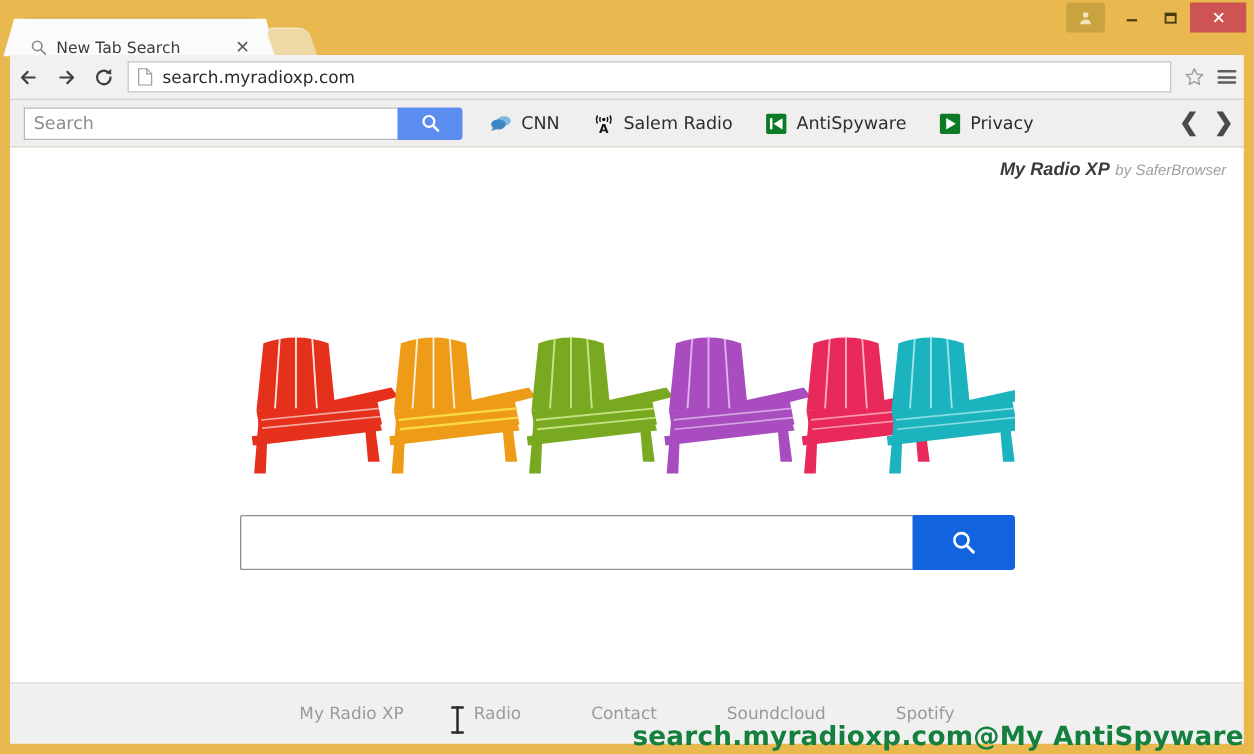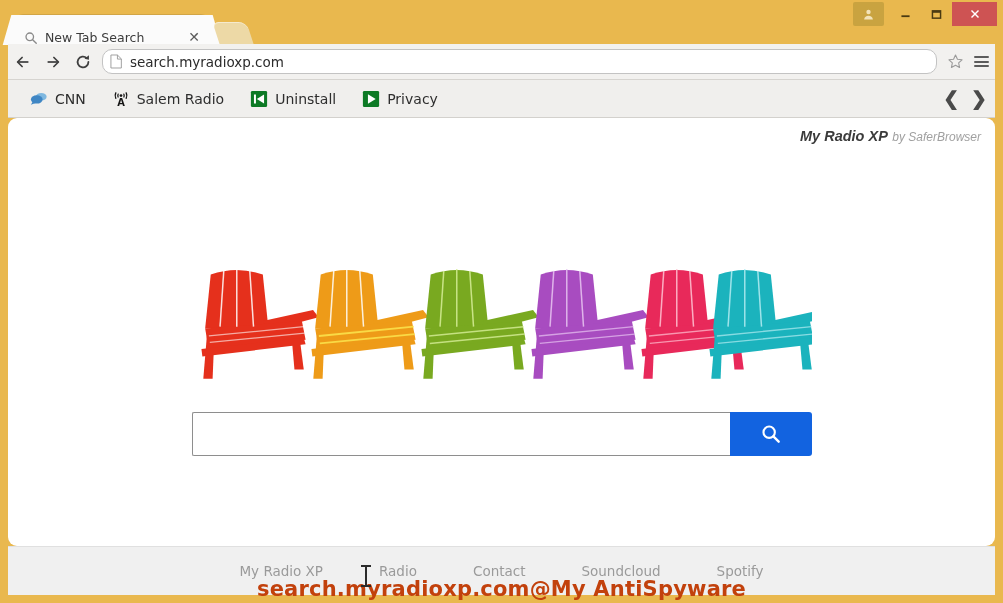--- a/index.html
+++ b/index.html
@@ -73,21 +73,21 @@
     background: #f2f1ef;
     display: flex; align-items: center;
     border-bottom: 1px solid #d6d4d0;
   }
   .nav-btn {
     width: 30px; height: 30px; display:flex; align-items:center; justify-content:center;
     color: #3f3f3f; flex: none;
   }
   .omnibox {
     flex: 1; height: 25px; margin: 0 6px 0 4px;
-    background: #fff; border: 1px solid #c3c3c3; border-radius: 10px;
+    background: #fff; border: 1px solid #c3c3c3; border-radius: 0;
     display: flex; align-items: center; padding: 0 4px;
   }
   .page-icon { width: 14px; height: 16px; flex: none; margin: 0 6px 0 3px; }
   .omni-url {
     font-size: 13.5px; color: #2b2b2b; font-family: "DejaVu Sans", sans-serif;
     white-space: nowrap;
   }
   .star-btn { width: 24px; height: 24px; display:flex; align-items:center; justify-content:center; flex:none; }
   .menu-btn { width: 28px; height: 30px; display:flex; align-items:center; justify-content:center; flex:none; }
   .menu-bars { width: 15px; }
@@ -121,21 +121,21 @@
   .bmks { display: flex; align-items: flex-start; margin-left: 22px; gap: 26px; }
   .bmk { display: flex; align-items: center; gap: 7px; }
   .bmk-label { font-size: 14px; color: #2e2e2e; font-family: "DejaVu Sans", sans-serif; white-space: nowrap; }
   .bmk-ico { width: 18px; height: 18px; flex: none; display:flex; align-items:center; justify-content:center; }
   .bm-arrows { position: absolute; right: 8px; display: flex; gap: 12px; color: #4a4a4a; }
   .bm-arrows span { font-size: 19px; font-weight: bold; line-height: 1; }
 
   
   .content {
     position: absolute; left: 8px; top: 118px; width: 987px; height: 428px;
-    background: #fff; overflow: hidden; border-radius: 9px;
+    background: #fff; overflow: hidden;
   }
   .brand {
     position: absolute; right: 14px; top: 9px;
     font-style: italic; white-space: nowrap;
   }
   .brand-main { font-size: 14.5px; color: #3b3b3b; font-weight: bold; font-family: "Liberation Sans", sans-serif; }
   .brand-sub  { font-size: 12px; color: #a0a0a0; font-family: "Liberation Sans", sans-serif; }
 
   .hero {
     position: absolute; left: 0; right: 0; top: 145px;
@@ -166,22 +166,22 @@
     background: #f0f0f0; border-top: 1px solid #e0e0e0;
     display: flex; align-items: center; justify-content: center;
     gap: 56px;
   }
   .footer a {
     font-size: 13.5px; color: #9a9a9a; text-decoration: none;
     font-family: "DejaVu Sans", sans-serif;
   }
   .watermark {
     position: absolute; left: 0; right: 0; bottom: -6px;
-    text-align: center;
-    font-size: 21px; color: #c2410c; font-weight: bold;
+    text-align: right;
+    font-size: 21px; color: #15803d; font-weight: bold;
     letter-spacing: .2px;
     font-family: "DejaVu Sans", sans-serif;
     pointer-events: none;
   }
   .caret {
     position: absolute; left: 365px; top: 565px;
     width: 2px; height: 22px; background: #2b2b2b;
   }
   .caret:before, .caret:after {
     content:""; position:absolute; left:-4px; width:10px; height:2px; background:#2b2b2b;
@@ -275,20 +275,29 @@
       <span class="menu-bars">
           <i></i>
           <i></i>
           <i></i>
         </span>
     </div>
   </div>
 
   <div class="exttoolbar">
 
+    <div class="ext-search">
+      <div class="ext-search-input">Search</div>
+      <div class="ext-search-btn">
+        <svg viewBox="0 0 20 20" width="17" height="17">
+          <circle cx="8.4" cy="8.4" r="5.1" fill="none" stroke="#fff" stroke-width="2.1"></circle>
+          <line x1="12.3" y1="12.3" x2="17" y2="17" stroke="#fff" stroke-width="2.4" stroke-linecap="round"></line>
+        </svg>
+      </div>
+    </div>
 
     <div class="bmks">
 
       <div class="bmk">
         <span class="bmk-ico">
           <svg viewBox="0 0 20 20" width="18" height="18">
             <ellipse cx="12.5" cy="7.5" rx="6" ry="4.2" fill="#7fb8e0"></ellipse>
             <ellipse cx="7.5" cy="10.5" rx="6.5" ry="4.6" fill="#3f86c4"></ellipse>
             <path d="M3 13l-2 3.4 4.4-1.6z" fill="#3f86c4"></path>
           </svg>
@@ -311,21 +320,21 @@
       </div>
 
       <div class="bmk">
         <span class="bmk-ico">
           <svg viewBox="0 0 20 20" width="18" height="18">
             <rect x="1" y="1" width="18" height="18" rx="1.5" fill="#0d7a25"></rect>
             <rect x="4.4" y="5" width="2.2" height="10" fill="#fff"></rect>
             <polygon points="15.6,5 15.6,15 7.6,10" fill="#fff"></polygon>
           </svg>
         </span>
-        <span class="bmk-label">Uninstall</span>
+        <span class="bmk-label">AntiSpyware</span>
       </div>
 
       <div class="bmk">
         <span class="bmk-ico">
           <svg viewBox="0 0 20 20" width="18" height="18">
             <rect x="1" y="1" width="18" height="18" rx="1.5" fill="#0d7a25"></rect>
             <polygon points="6.6,4.8 6.6,15.2 15.2,10" fill="#fff"></polygon>
           </svg>
         </span>
         <span class="bmk-label">Privacy</span>

